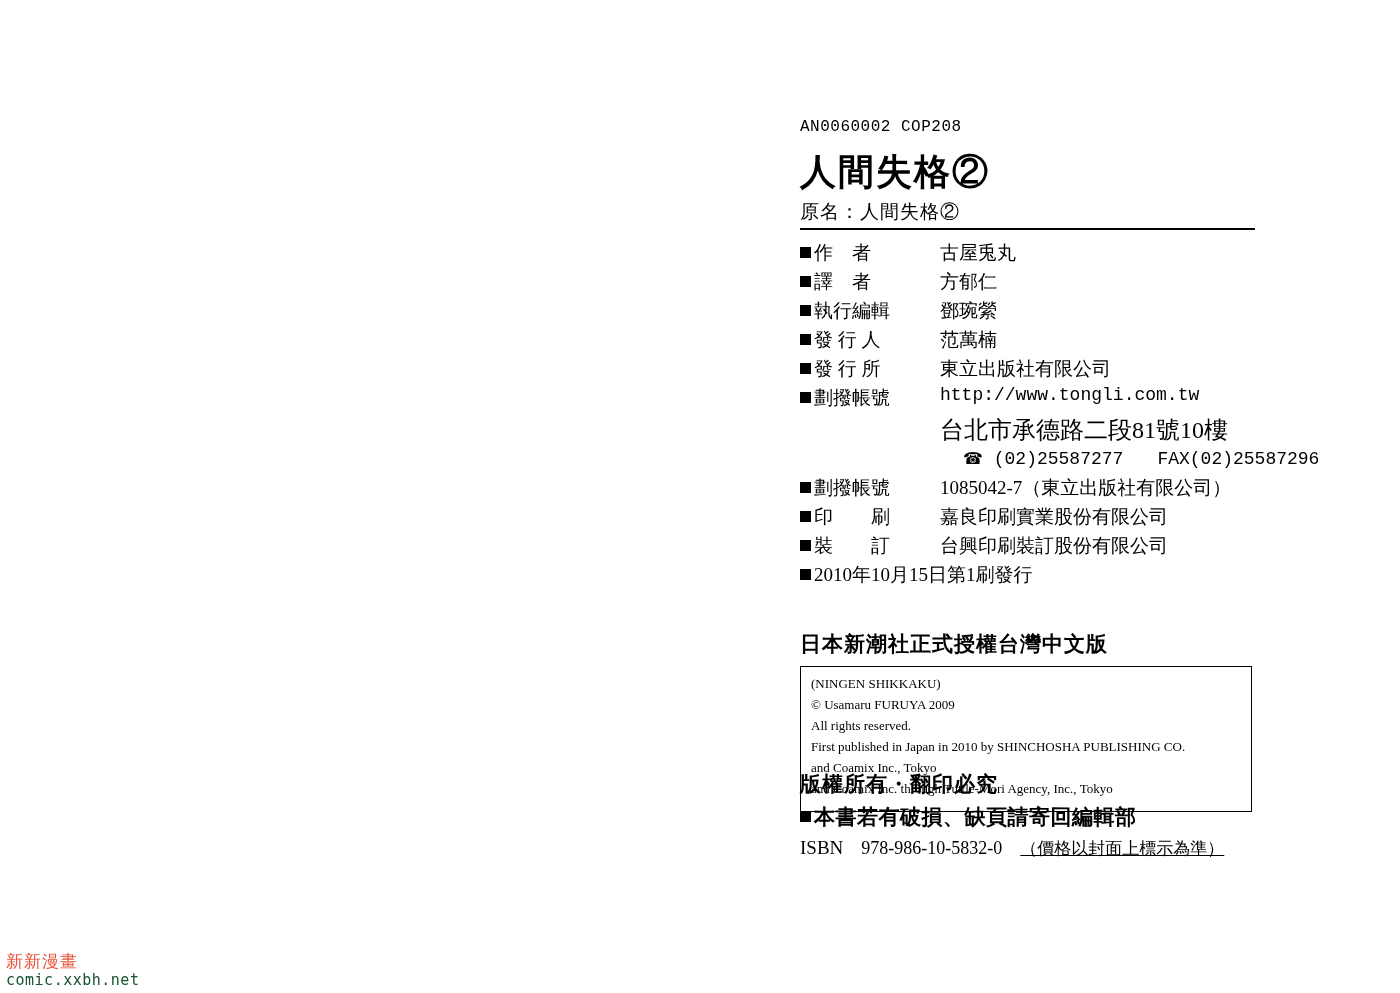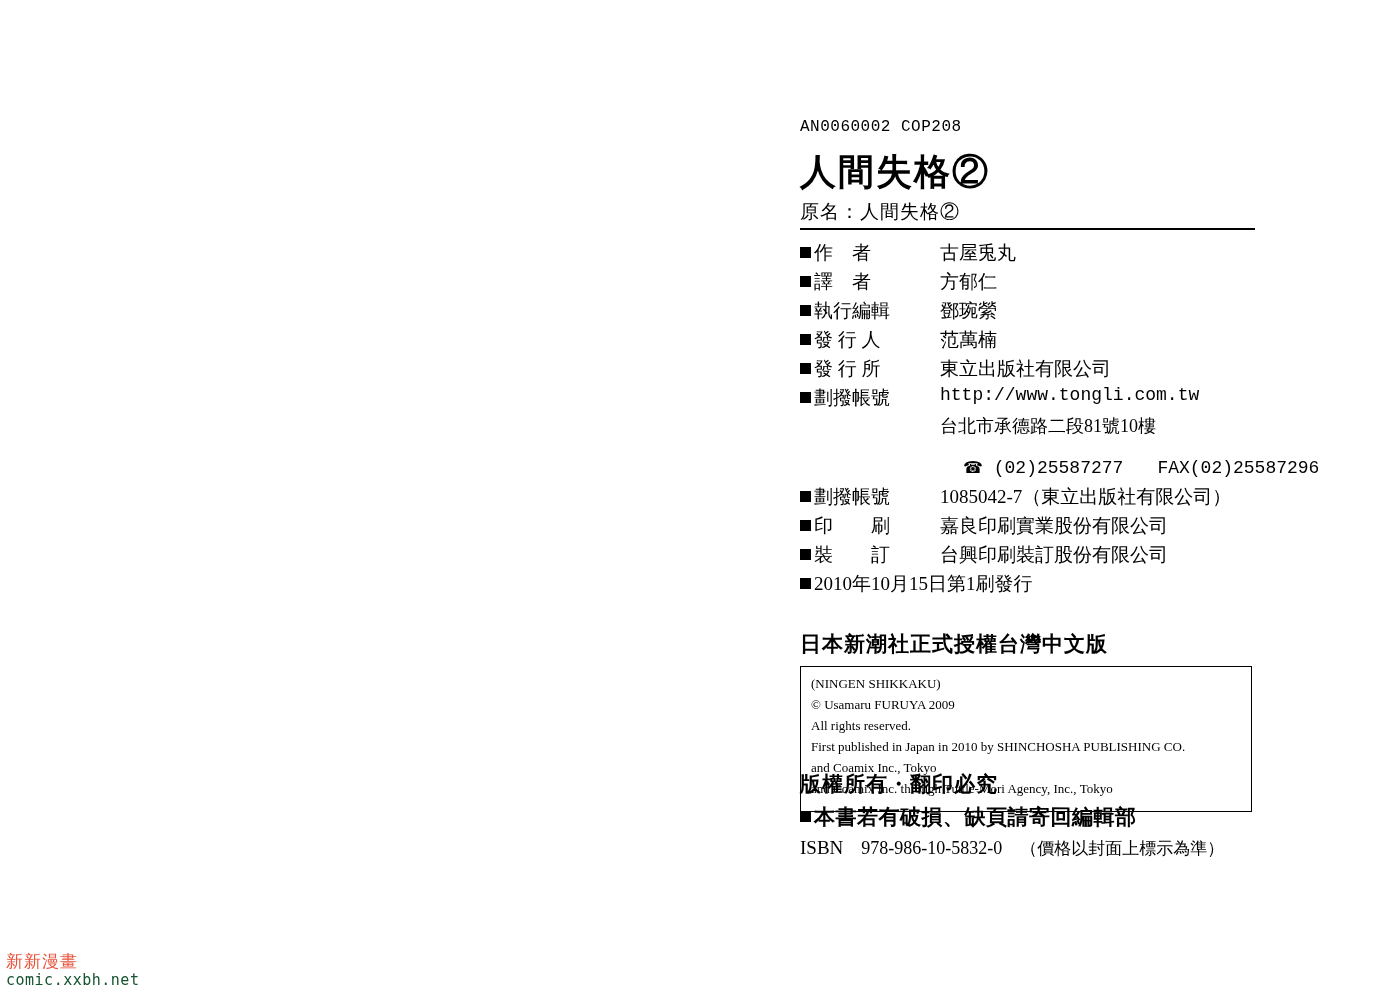--- a/index.html
+++ b/index.html
@@ -92,22 +92,22 @@
   .val {
     font-size: 19px;
     letter-spacing: 0px;
   }
   .val.mono {
     font-family: "Liberation Mono", monospace;
     font-size: 18px;
   }
   .indent-val {
     margin-left: 140px;
-    font-size: 18px;
-    margin-bottom: 20px;
+    font-size: 24px;
+    margin-bottom: 3px;
     white-space: nowrap;
   }
   .indent-val2 {
     margin-left: 163px;
     font-size: 18px;
     margin-bottom: 6px;
     white-space: nowrap;
     font-family: "Liberation Mono", monospace;
   }
   .tel-glyph {
@@ -191,20 +191,21 @@
     font-size: 19px;
     white-space: nowrap;
   }
   .isbn-line .isbn-num {
     font-family: Liberation Serif, serif;
     font-size: 18px;
   }
   .isbn-line .note {
     font-size: 17px;
     margin-left: 18px;
+    text-decoration: underline;
   }
 
   
   .watermark {
     position: absolute;
     left: 6px;
     bottom: 4px;
   }
   .wm-top {
     font-size: 17px;

